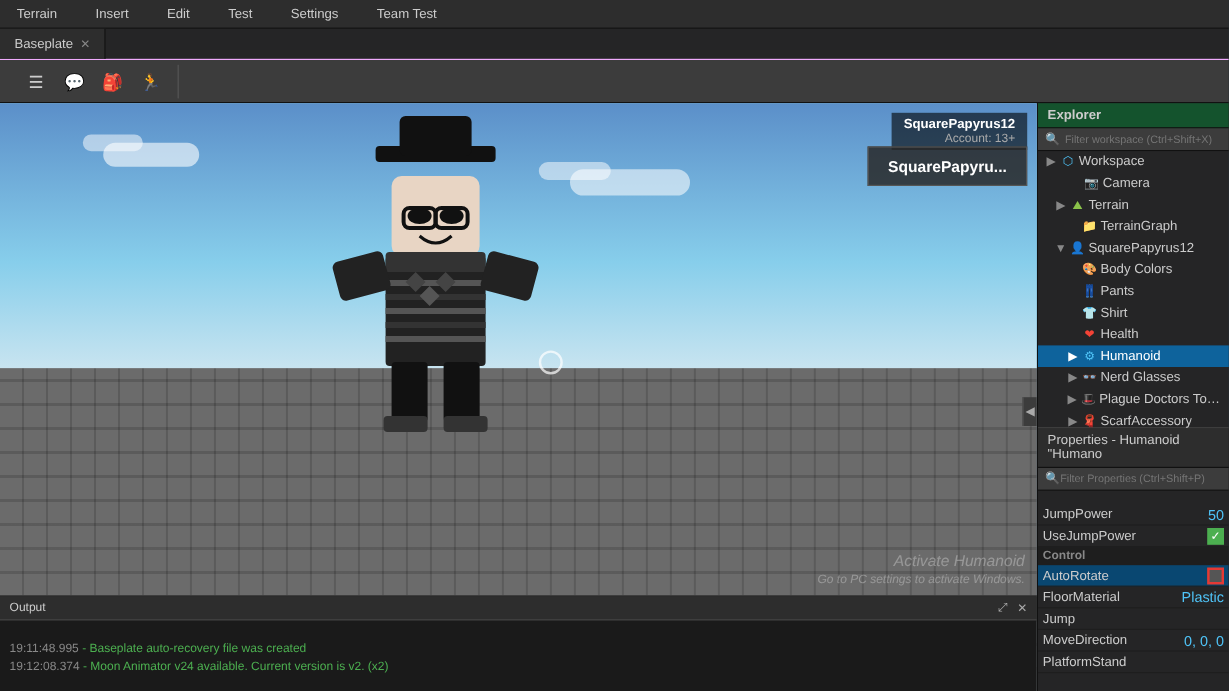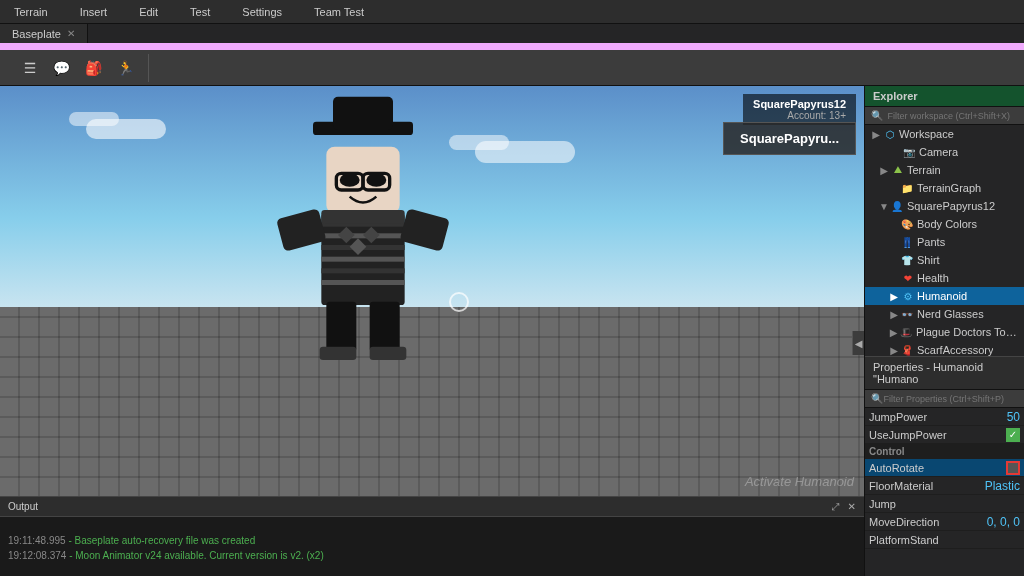--- a/index.html
+++ b/index.html
@@ -8,21 +8,21 @@
     
     #menubar {
       display: flex; align-items: center; background: #2d2d2d; height: 24px;
       border-bottom: 1px solid #111; padding: 0 8px; gap: 20px;
     }
     .menu-item { color: #ccc; font-size: 11px; cursor: pointer; padding: 2px 6px; }
 
     
     #tabsbar {
       display: flex; align-items: center; background: #252526; height: 26px;
-      border-bottom: 7px solid #f0abfc;
+      border-bottom: 1px solid #f0abfc;
     }
     .tab {
       display: flex; align-items: center; padding: 0 12px; height: 100%;
       background: #1e1e1e; color: #ccc; font-size: 11px; border-right: 1px solid #111;
       gap: 6px; cursor: pointer;
     }
     .tab.active { background: #2d2d2d; }
     .tab-close { color: #888; font-size: 10px; cursor: pointer; }
 
     
@@ -179,21 +179,21 @@
       color: #ccc; border-bottom: 1px solid #111;
     }
     #filter-props {
       display: flex; align-items: center; background: #3c3c3c;
       padding: 3px 6px; border-bottom: 1px solid #111;
     }
     #filter-props input {
       background: transparent; border: none; outline: none;
       color: #ccc; font-size: 10px; flex: 1;
     }
-    #props-content { flex: 1; overflow-y: auto; }
+    #props-content { flex: 1; overflow-y: auto; margin-top: 11px; }
     .prop-row {
       display: flex; align-items: center; min-height: 18px;
       border-bottom: 1px solid #1e1e1e; padding: 0 4px;
     }
     .prop-row.selected { background: #094771; }
     .prop-name { flex: 1; color: #ccc; font-size: 11px; }
     .prop-value { color: #4fc3f7; font-size: 12px; text-align: right; min-width: 40px; }
     .prop-section { padding: 2px 4px; color: #888; font-size: 10px; font-weight: bold; background: #1e1e1e; }
     .prop-checkbox {
       width: 14px; height: 14px; background: #4CAF50;
@@ -332,20 +332,21 @@
         </div>
         <div class="output-line">
           <span class="ts">19:12:08.374</span>
           <span> - Moon Animator v24 available. Current version is v2. (x2)</span>
         </div>
       </div>
     </div>
 
     <div id="watermark">
       <div>Activate Humanoid</div>
+      <div style="font-size:10px;">Go to PC settings to activate Windows.</div>
     </div>
   </div>
 
   <div id="right-panel">
 
     <div id="explorer-header">Explorer</div>
 
     <div id="filter-workspace">
       <span style="color:#888;font-size:10px;">🔍</span>
       <input type="text" style="font-size: 9px;" placeholder="Filter workspace (Ctrl+Shift+X)">

